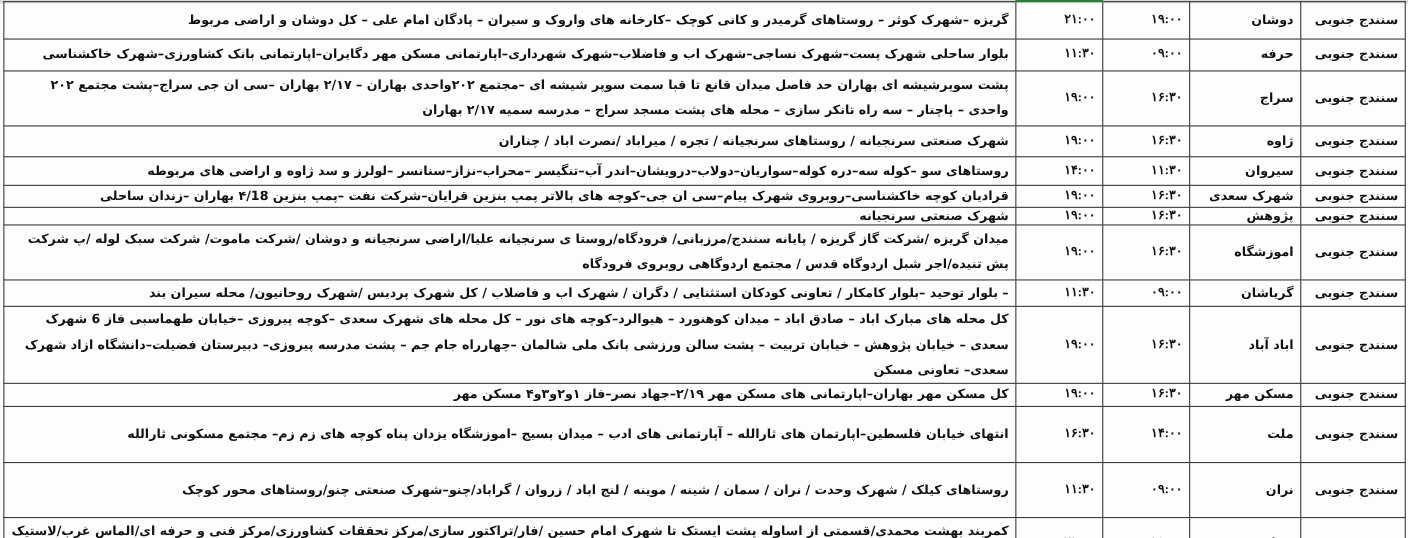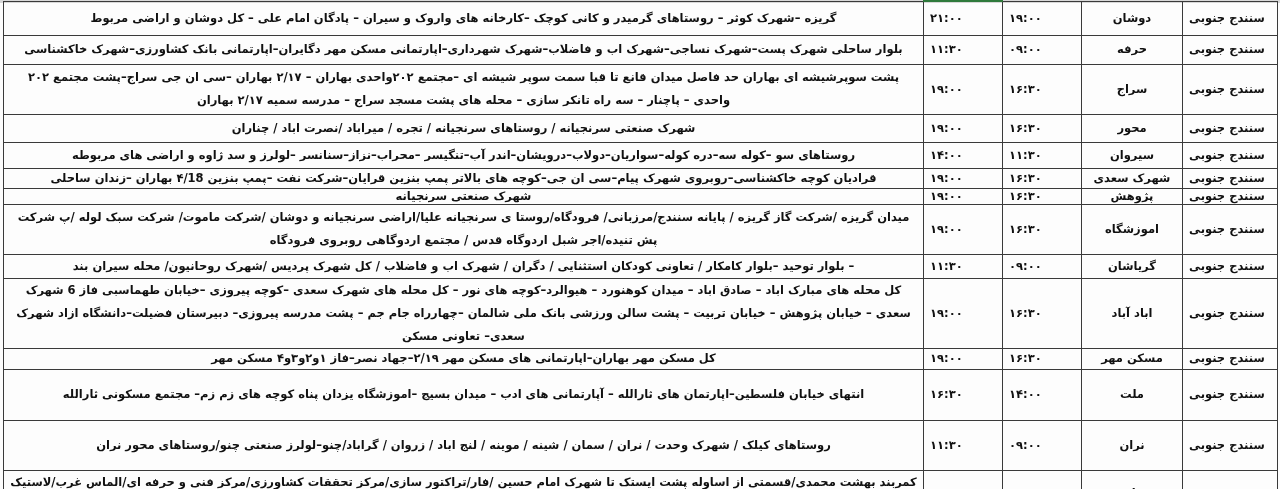--- a/index.html
+++ b/index.html
@@ -33,42 +33,43 @@
       border: 1px solid #3a3a3a;
       padding: 0 6px;
       vertical-align: middle;
       font-weight: bold;
       font-size: 11.5px;
       line-height: 23px;
       overflow: hidden;
     }
     td.region {
       width: 82px;
-      text-align: left;
+      text-align: right;
       border-left: 2px solid #8a8a8a;
     }
     td.area {
       width: 88px;
-      text-align: center;
+      text-align: right;
       font-size: 12px;
     }
     td.start, td.end {
       width: 66px;
-      text-align: left;
+      text-align: right;
       font-size: 11px;
       letter-spacing: 0.5px;
+      font-family: Liberation Serif, serif;
     }
     td.end {
       border-right-color: #2f7a3c;
     }
     td.end.first-row {
       border-top: 2px solid #2f7a3c;
     }
     td.desc {
-      text-align: center;
+      text-align: right;
       font-size: 11.5px;
       padding-right: 10px;
       padding-left: 8px;
     }
     .top-strip {
       position: absolute;
       left: 0;
       top: 0;
       width: 1280px;
       height: 3px;
@@ -98,21 +99,21 @@
       </tr>
       <tr style="height:50px">
         <td class="region">سنندج جنوبی</td>
         <td class="area">سراج</td>
         <td class="start">۱۶:۳۰</td>
         <td class="end">۱۹:۰۰</td>
         <td class="desc">پشت سوپرشیشه ای بهاران حد فاصل میدان قانع تا قبا سمت سوپر شیشه ای –مجتمع ۲۰۲واحدی بهاران – ۲/۱۷ بهاران –سی ان جی سراج–پشت مجتمع ۲۰۲ واحدی – پاچنار – سه راه تانکر سازی – محله های پشت مسجد سراج – مدرسه سمیه ۲/۱۷ بهاران</td>
       </tr>
       <tr style="height:28px">
         <td class="region">سنندج جنوبی</td>
-        <td class="area">محور</td>
+        <td class="area">ژاوه</td>
         <td class="start">۱۶:۳۰</td>
         <td class="end">۱۹:۰۰</td>
         <td class="desc">شهرک صنعتی سرنجیانه / روستاهای سرنجیانه / تجره / میراباد /نصرت اباد / چناران</td>
       </tr>
       <tr style="height:26px">
         <td class="region">سنندج جنوبی</td>
         <td class="area">سیروان</td>
         <td class="start">۱۱:۳۰</td>
         <td class="end">۱۴:۰۰</td>
         <td class="desc">روستاهای سو –کوله سه–دره کوله–سواریان–دولاب–درویشان–اندر آب–تنگیسر –محراب–نزاز–سنانسر –لولرز و سد ژاوه و اراضی های مربوطه</td>
@@ -164,21 +165,21 @@
         <td class="area">ملت</td>
         <td class="start">۱۴:۰۰</td>
         <td class="end">۱۶:۳۰</td>
         <td class="desc">انتهای خیابان فلسطین–اپارتمان های ثارالله – آپارتمانی های ادب – میدان بسیج –اموزشگاه یزدان پناه کوچه های زم زم– مجتمع مسکونی ثارالله</td>
       </tr>
       <tr style="height:50px">
         <td class="region">سنندج جنوبی</td>
         <td class="area">نران</td>
         <td class="start">۰۹:۰۰</td>
         <td class="end">۱۱:۳۰</td>
-        <td class="desc">روستاهای کیلک / شهرک وحدت / نران / سمان / شینه / موینه / لنج اباد / زروان / گراباد/چنو–لولرز صنعتی چنو/روستاهای محور نران</td>
+        <td class="desc">روستاهای کیلک / شهرک وحدت / نران / سمان / شینه / موینه / لنج اباد / زروان / گراباد/چنو–شهرک صنعتی چنو/روستاهای محور کوچک</td>
       </tr>
       <tr style="height:41px">
         <td class="region">سنندج جنوبی</td>
         <td class="area">نساجی</td>
         <td class="start">۱۹:۰۰</td>
         <td class="end">۲۱:۰۰</td>
         <td class="desc">کمربند بهشت محمدی/قسمتی از اساوله پشت ایستک تا شهرک امام حسین /فار/تراکتور سازی/مرکز تحققات کشاورزی/مرکز فنی و حرفه ای/الماس غرب/لاستیک بوبانیان/شرکت پریس</td>
       </tr>
     </tbody>
   </table>

